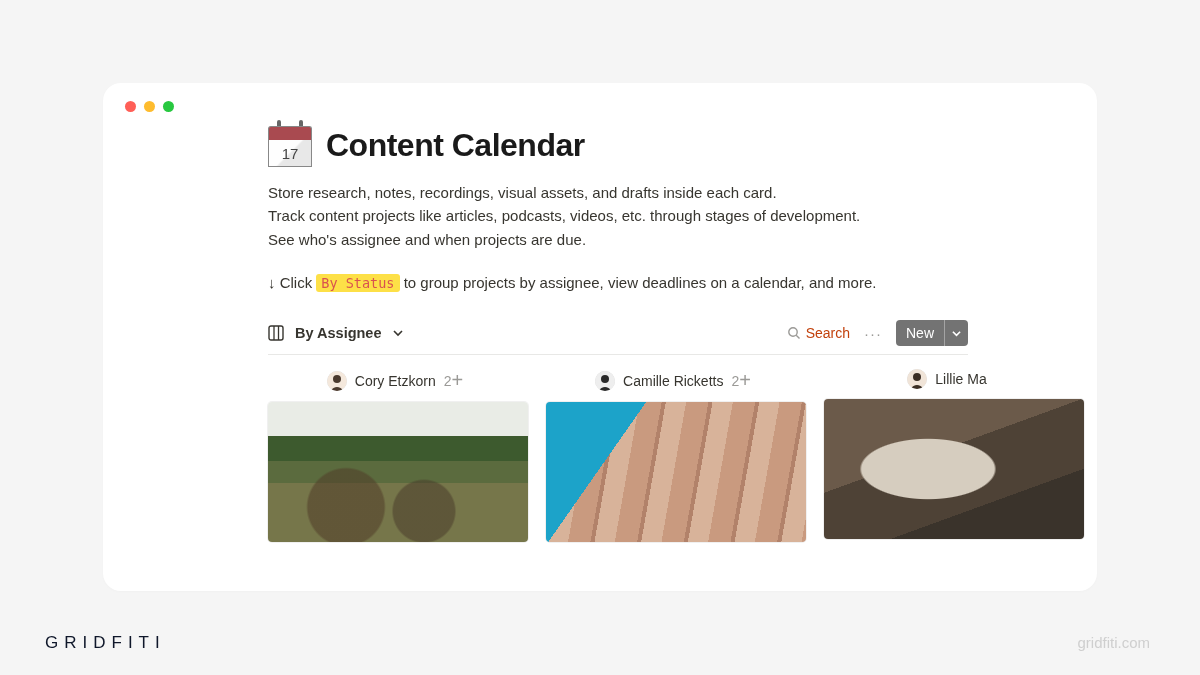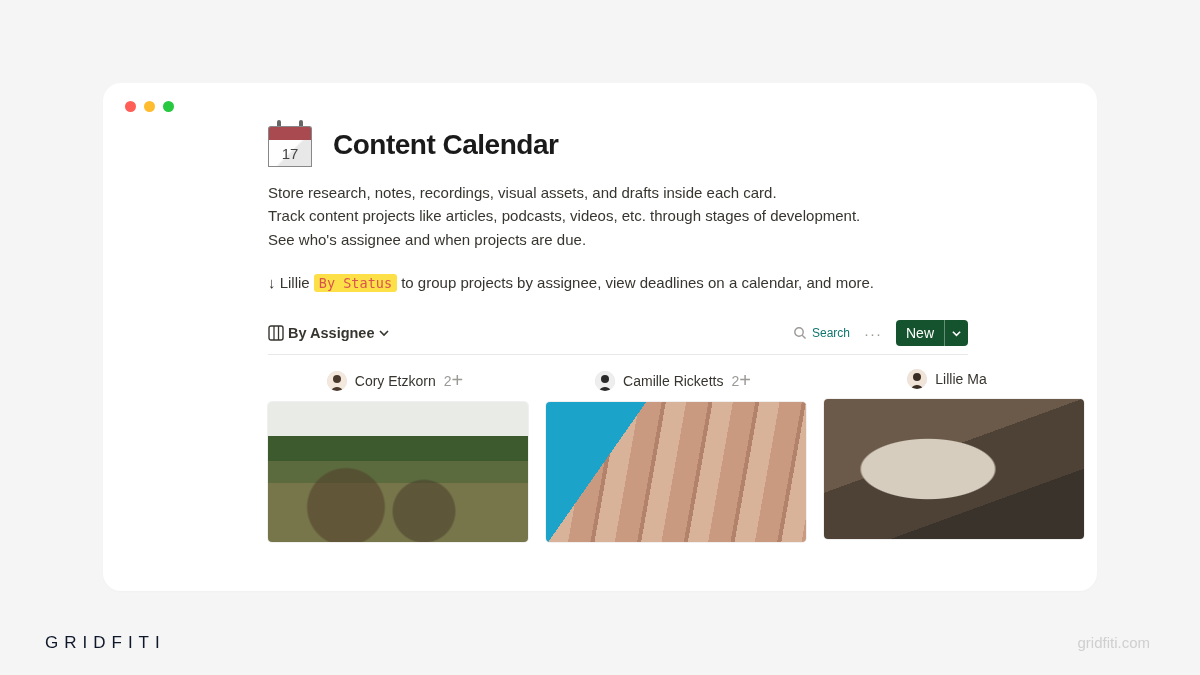--- a/index.html
+++ b/index.html
@@ -40,21 +40,21 @@
     .content {
       position: absolute;
       top: 40px;
       left: 165px;
       width: 760px;
     }
 
     .title-row {
       display: flex;
       align-items: center;
-      gap: 21px;
+      gap: 14px;
       margin-bottom: 14px;
     }
     .cal-icon {
       width: 44px; height: 44px;
       position: relative;
       display: inline-block;
     }
     .cal-icon .ring1, .cal-icon .ring2 {
       position: absolute; top: -3px; width: 4px; height: 10px;
       background: #666; border-radius: 2px;
@@ -67,21 +67,21 @@
       border: 1px solid #888; border-bottom: none;
     }
     .cal-icon .bottom {
       position: absolute; top: 17px; left: 0; right: 0; bottom: 0;
       background: linear-gradient(135deg, #fefefe 48%, #e8e8e8 52%);
       border: 1px solid #888; border-top: none;
       display: flex; align-items: center; justify-content: center;
       font-size: 15px; font-weight: 400; color: #444;
     }
     .page-title {
-      font-size: 28px;
+      font-size: 32px;
       font-weight: 700;
       color: #1a1a1a;
       letter-spacing: -0.5px;
     }
 
     .desc {
       font-size: 15px;
       line-height: 1.55;
       color: #37352f;
       margin-bottom: 20px;
@@ -107,39 +107,39 @@
 
     .db-header {
       display: flex;
       align-items: center;
       justify-content: space-between;
       padding-bottom: 8px;
       border-bottom: 1px solid #e8e8e6;
       width: 700px;
     }
     .db-left {
-      display: flex; align-items: center; gap: 4px;
+      display: flex; align-items: center; gap: 11px;
       font-size: 14.5px; font-weight: 600; color: #37352f;
     }
     .board-icon {
       width: 16px; height: 16px; display: inline-flex;
     }
     .chev-down {
       width: 10px; height: 10px; display: inline-flex;
     }
     .db-right {
       display: flex; align-items: center; gap: 10px;
     }
     .search-group {
       display: flex; align-items: center; gap: 5px;
-      color: #0f766e; font-size: 12px;
+      color: #c2410c; font-size: 14px;
     }
     .ellipsis { color: #9b9a97; font-size: 15px; letter-spacing: 1px; padding: 0 4px;}
     .new-btn {
-      background: #14532d;
+      background: #737373;
       color: #fff;
       border-radius: 4px;
       display: flex; align-items: center;
       font-size: 14px; font-weight: 500;
       overflow: hidden;
       height: 26px;
     }
     .new-btn .lbl { padding: 0 10px; }
     .new-btn .dd {
       border-left: 1px solid rgba(255,255,255,0.35);
@@ -235,21 +235,21 @@
       <h1 class="page-title">Content Calendar</h1>
     </div>
 
     <div class="desc">
       <p>Store research, notes, recordings, visual assets, and drafts inside each card.</p>
       <p>Track content projects like articles, podcasts, videos, etc. through stages of development.</p>
       <p>See who's assignee and when projects are due.</p>
     </div>
 
     <div class="hint">
-      <span>↓ Lillie </span><span class="code-chip">By Status</span><span> to group projects by assignee, view deadlines on a calendar, and more.</span>
+      <span>↓ Click </span><span class="code-chip">By Status</span><span> to group projects by assignee, view deadlines on a calendar, and more.</span>
     </div>
 
     <div class="db-header">
       <div class="db-left">
         <span class="board-icon">
           <svg viewBox="0 0 16 16">
               <rect x="1" y="1" width="14" height="14" rx="2" fill="none" stroke="#37352f" stroke-width="1.4"></rect>
               <line x1="6" y1="1" x2="6" y2="15" stroke="#37352f" stroke-width="1.3"></line>
               <line x1="10.5" y1="1" x2="10.5" y2="15" stroke="#37352f" stroke-width="1.3"></line>
             </svg>

